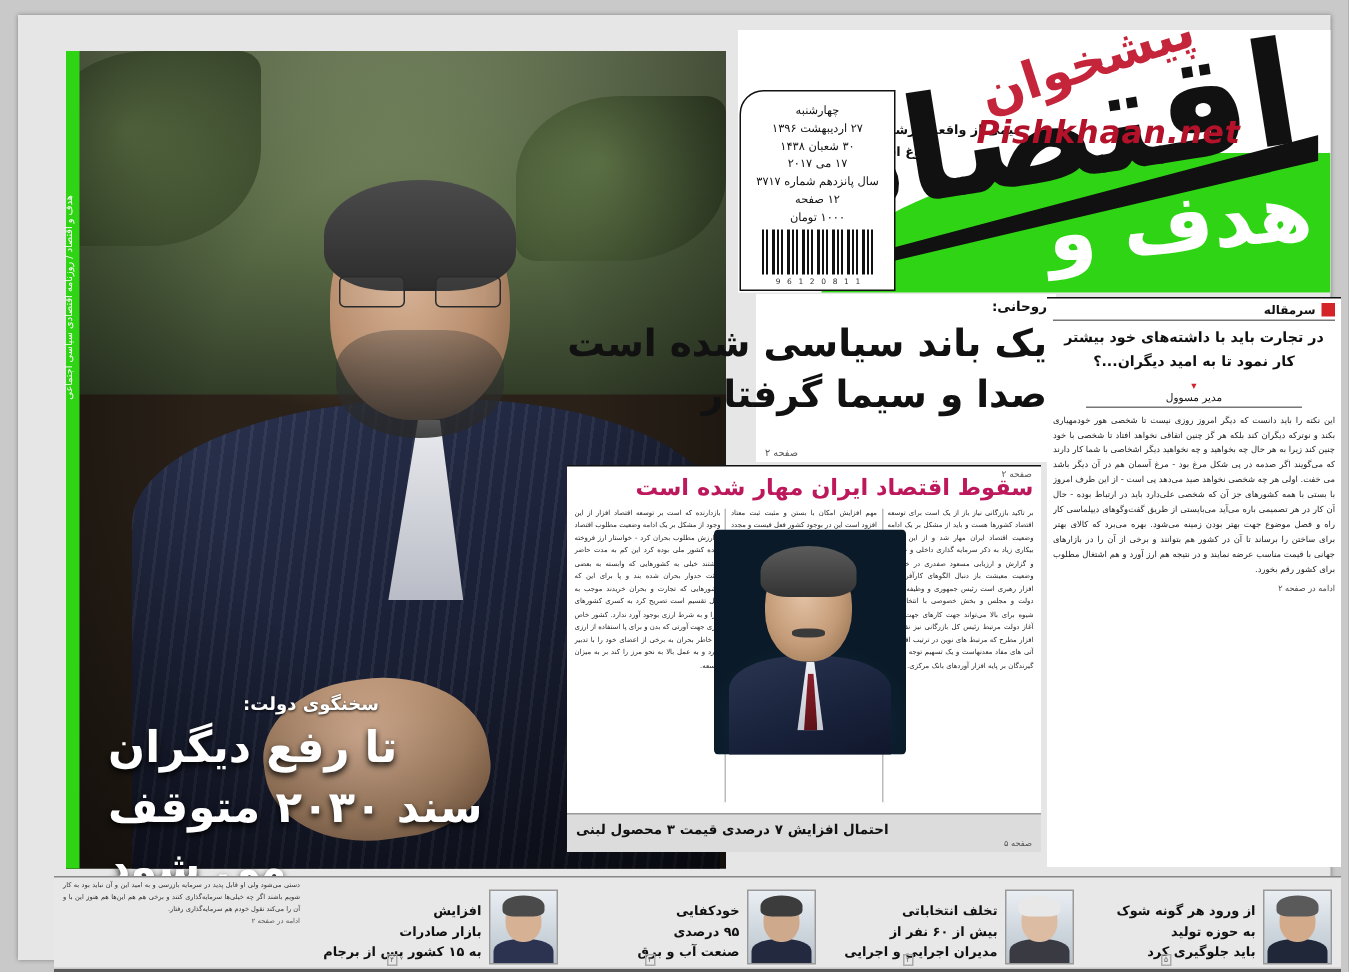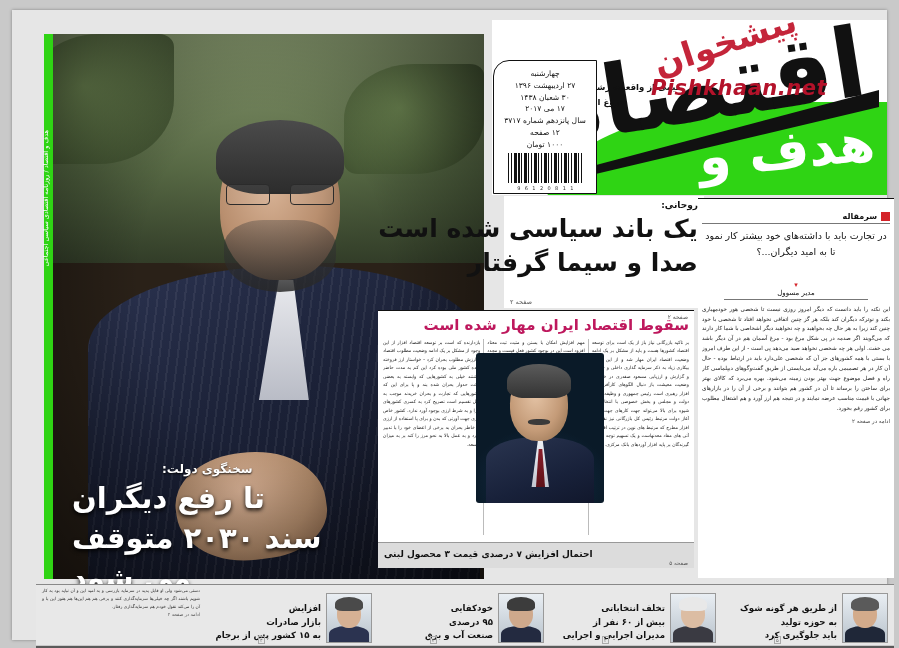--- a/index.html
+++ b/index.html
@@ -343,41 +343,41 @@
   
   .sidebar {
     position: absolute;
     left: 686px;
     top: 188px;
     width: 196px;
     height: 380px;
     background: #fff;
     border-top: 1px solid #111;
     box-sizing: border-box;
-    padding: 13px 4px;
+    padding: 3px 4px;
     overflow: hidden;
   }
   .sb-labelrow {
     display: flex;
     align-items: center;
     justify-content: flex-start;
     gap: 4px;
     border-bottom: .7px solid #777;
     padding-bottom: 2px;
     margin-bottom: 4px;
   }
   .sb-sq { width: 9px; height: 9px; background: #d4242a; display: inline-block; }
   .sb-label { font-size: 8px; font-weight: bold; color: #111; }
   .sb-head {
     font-size: 9.5px;
-    font-weight: normal;
+    font-weight: bold;
     line-height: 1.7;
     text-align: center;
     color: #111;
-    margin-bottom: 22px;
+    margin-bottom: 4px;
   }
   .sb-byline {
     border-bottom: .7px solid #777;
     text-align: center;
     padding-bottom: 2px;
     margin: 0 22px 5px 22px;
     font-size: 7px;
     color: #111;
   }
   .sb-byline .caret { color: #d4242a; display: block; font-size: 7px; line-height: .9; }
@@ -697,21 +697,21 @@
 
     <div class="bottom-strip">
 
       <div class="bs-item">
         <div class="bs-thumb">
           <div class="bt-body" style="background:#1f2738"></div>
           <div class="bt-head" style="background:#d3ab8b"></div>
           <div class="bt-hair" style="background:#5a5a5a"></div>
         </div>
         <div class="bs-text">
-          <div>از طریق هر گونه شوک</div>
+          <div>از ورود هر گونه شوک</div>
           <div>به حوزه تولید</div>
           <div>باید جلوگیری کرد</div>
         </div>
         <div class="bs-ref">۵</div>
       </div>
 
       <div class="bs-item">
         <div class="bs-thumb">
           <div class="bt-body" style="background:#3a3a42"></div>
           <div class="bt-head" style="background:#dcbda3"></div>

